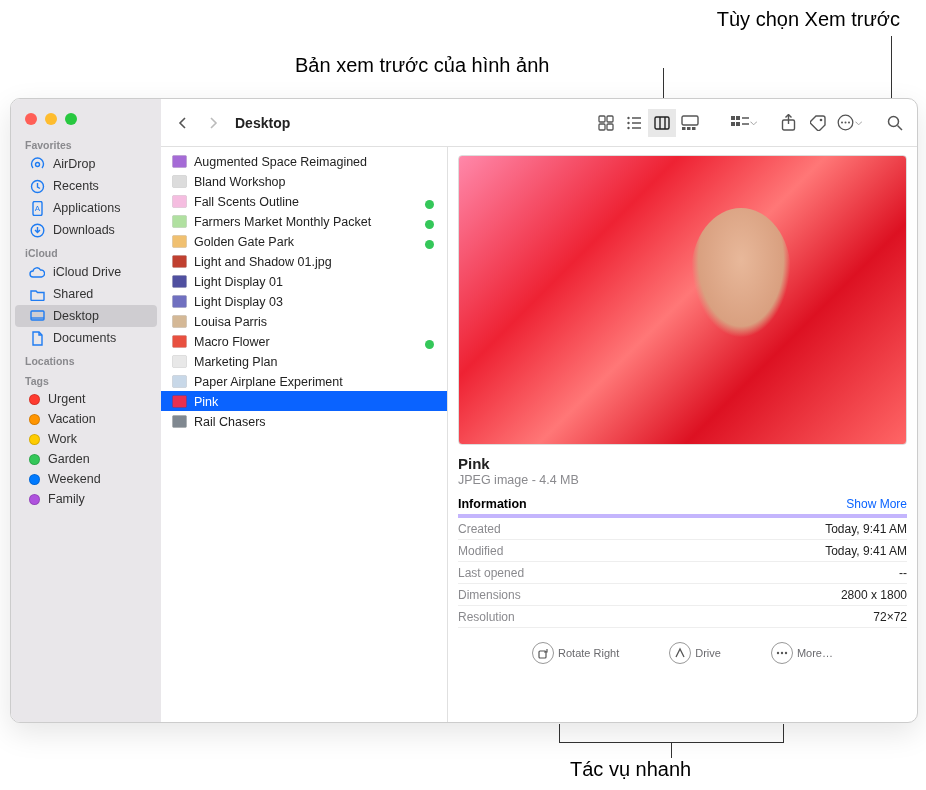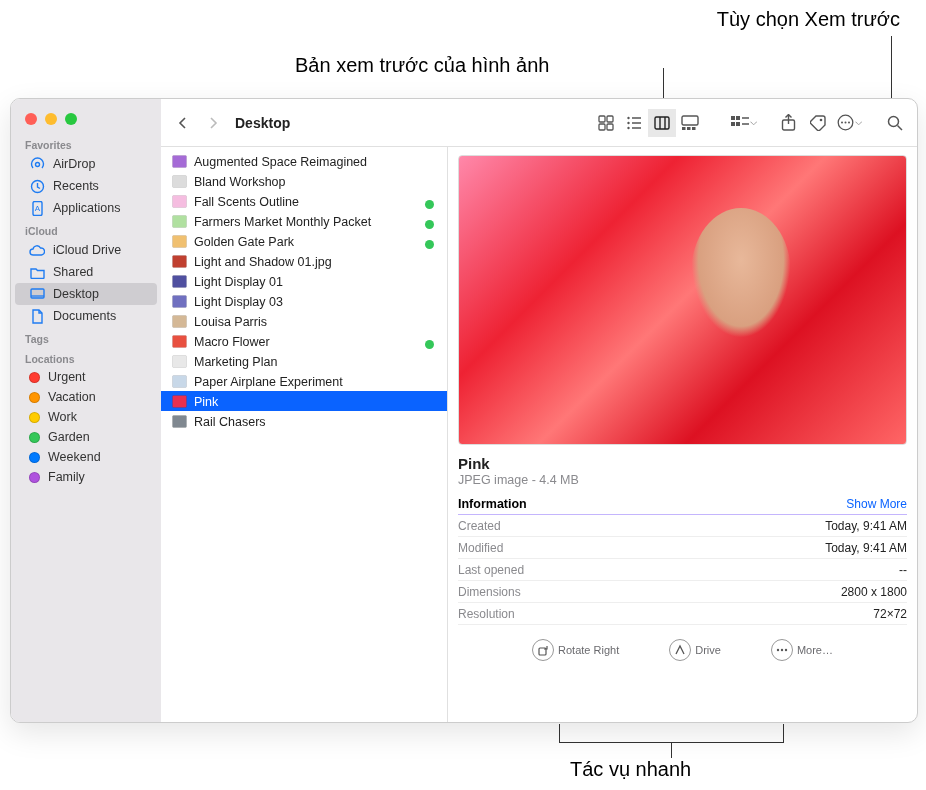--- a/index.html
+++ b/index.html
@@ -47,21 +47,21 @@
 .file-ico { width: 16px; height: 16px; display: flex; align-items: center; justify-content: center; font-size: 12px; }
 .file-label { flex: 1; overflow: hidden; text-overflow: ellipsis; white-space: nowrap; }
 .gdot { width: 9px; height: 9px; border-radius: 50%; background: #34c759; margin-right: 3px; }
 
 
 .preview { flex: 1; display: flex; flex-direction: column; padding: 8px 10px 0; }
 .thumb { width: 100%; height: 290px; border: 1px solid #ddd; border-radius: 4px; overflow: hidden; position: relative; background: linear-gradient(135deg, #f8a 0%, #e23 30%, #f77 50%, #d12 70%, #f66 100%); }
 .face { position: absolute; left: 52%; top: 18%; width: 100px; height: 130px; background: radial-gradient(ellipse at 50% 40%, #e8b89a 0%, #d9a080 60%, transparent 70%); border-radius: 50% 50% 45% 45%; }
 .pname { font-weight: 600; font-size: 15px; margin-top: 10px; color: #222; }
 .ptype { font-size: 12.5px; color: #8a8a8e; margin-top: 1px; }
-.info-h { display: flex; justify-content: space-between; align-items: baseline; margin-top: 10px; border-bottom: 1px solid #c4b5fd; padding-bottom: 3px; }
+.info-h { display: flex; justify-content: space-between; align-items: baseline; margin-top: 10px; border-bottom: 4px solid #c4b5fd; padding-bottom: 3px; }
 .info-h .t { font-weight: 600; font-size: 12.5px; }
 .showmore { color: #0a63ff; font-size: 12px; }
 .info-row { display: flex; justify-content: space-between; font-size: 12px; padding: 3.5px 0; border-bottom: 1px solid #eee; }
 .info-row .k { color: #8a8a8e; }
 .info-row .v { color: #222; font-weight: 500; }
 .actions { display: flex; justify-content: center; gap: 50px; padding: 14px 0 10px; }
 .act { display: flex; flex-direction: row; align-items: center; gap: 4px; color: #6a6a6e; font-size: 11px; }
 .act-ico { width: 22px; height: 22px; border: 1.2px solid #999; border-radius: 50%; display: flex; align-items: center; justify-content: center; color: #555; font-size: 12px; }
 
 svg { display: block; }
@@ -113,20 +113,29 @@
     </div>
           <div class="side-item">
       <span class="side-ico">
               <svg width="15" height="15" viewBox="0 0 15 15">
                 <rect x="3" y="0.5" width="9" height="14" rx="1.5" stroke="currentColor" stroke-width="1.4" fill="none"></rect>
                 <text x="7.5" y="10" font-size="8" text-anchor="middle" fill="currentColor" stroke="none">A</text>
               </svg>
             </span>
       <span>Applications</span>
     </div>
+          <div class="side-item">
+      <span class="side-ico">
+              <svg width="15" height="15" viewBox="0 0 15 15">
+                <circle cx="7.5" cy="7.5" r="6.3" stroke="currentColor" stroke-width="1.4" fill="none"></circle>
+                <path d="M7.5 4 v5 M5 7 l2.5 2.5 L10 7" stroke="currentColor" stroke-width="1.4" fill="none"></path>
+              </svg>
+            </span>
+      <span>Downloads</span>
+    </div>
         </div>
 
   <div class="section-h">iCloud</div>
   <div id="icloud-list">
           <div class="side-item">
       <span class="side-ico">
               <svg width="16" height="13" viewBox="0 0 16 13">
                 <path d="M4 11 a3 3 0 0 1 0-6 a4 4 0 0 1 7.5-1 a3 3 0 0 1 1 7 Z" stroke="currentColor" stroke-width="1.4" fill="none"></path>
               </svg>
             </span>
@@ -153,23 +162,23 @@
       <span class="side-ico">
               <svg width="13" height="15" viewBox="0 0 13 15">
                 <path d="M2 1 h6 l3 3 v10 H2 Z" stroke="currentColor" stroke-width="1.4" fill="none"></path>
                 <path d="M8 1 v3 h3" stroke="currentColor" stroke-width="1.4" fill="none"></path>
               </svg>
             </span>
       <span>Documents</span>
     </div>
         </div>
 
+  <div class="section-h">Locations</div>
+
   <div class="section-h">Tags</div>
-
-  <div class="section-h">Locations</div>
   <div id="tag-list">
           <div class="side-item">
       <span class="tag-dot" style="background:#ff3b30"></span>
       <span>Urgent</span>
     </div>
           <div class="side-item">
       <span class="tag-dot" style="background:#ff9500"></span>
       <span>Vacation</span>
     </div>
           <div class="side-item">

